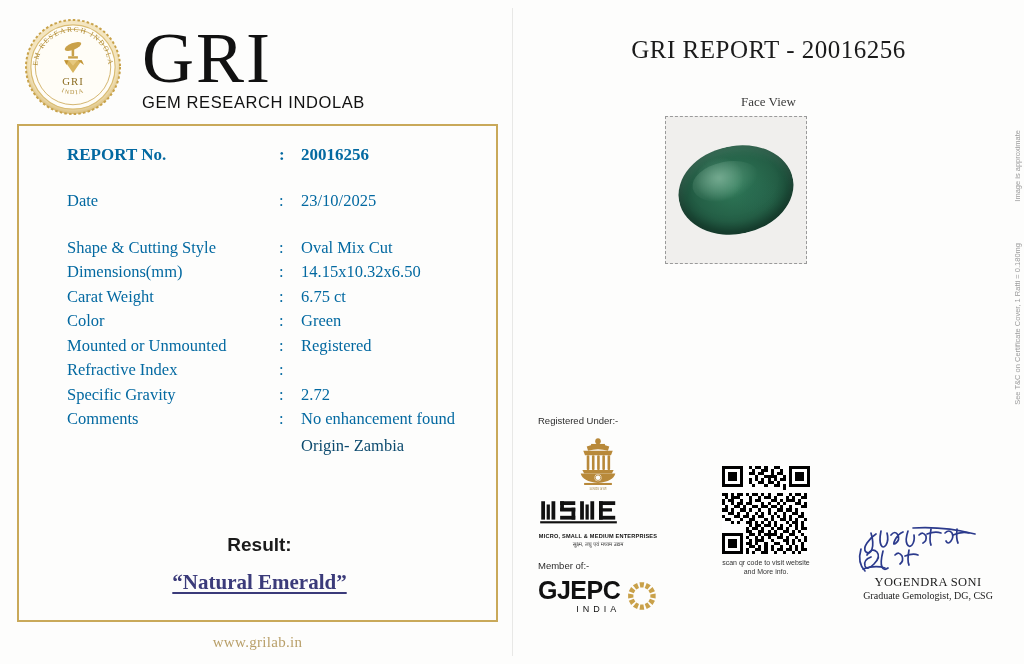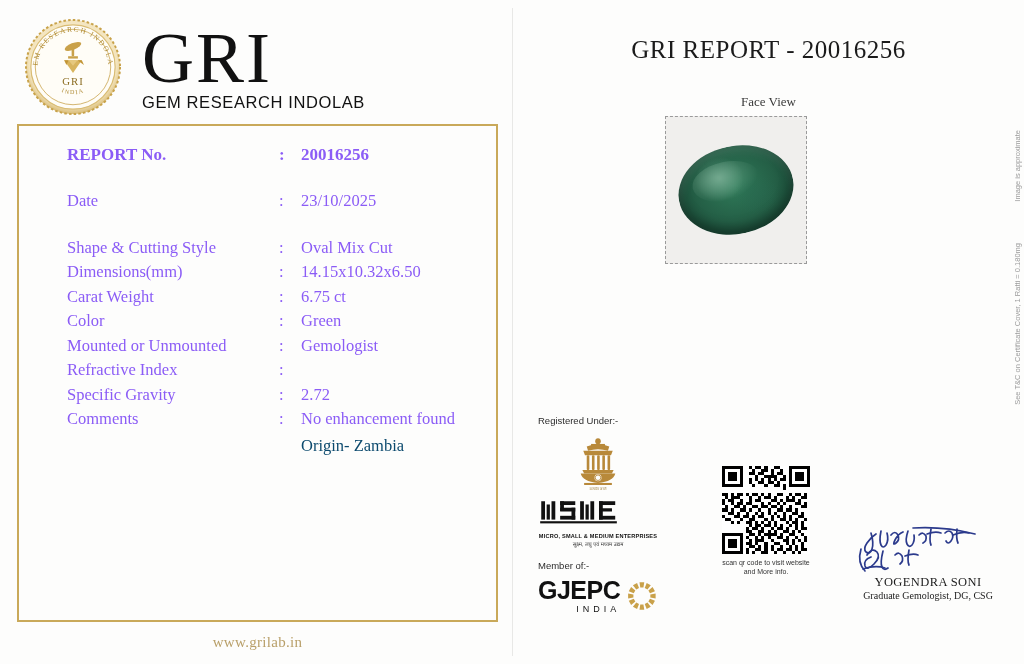--- a/index.html
+++ b/index.html
@@ -26,21 +26,21 @@
     font-family:"Liberation Sans",sans-serif;font-size:16.5px;letter-spacing:0.6px;
     color:#111111;margin-top:1px;white-space:nowrap;
   }
 
   
   .table-frame{
     position:absolute;left:17px;top:124px;width:481px;height:498px;
     border:2px solid #c9a95a;background:transparent;box-sizing:border-box;
   }
   .rows{position:absolute;left:48px;top:20px;width:420px;}
-  .row{display:flex;align-items:center;font-size:16.5px;color:#8b5cf6;line-height:1.0;}
+  .row{display:flex;align-items:center;font-size:16.5px;color:#0369a1;line-height:1.0;}
   .row .k{width:212px;flex:0 0 212px;}
   .row .c{width:22px;flex:0 0 22px;}
   .row .v{flex:1 1 auto;}
   .row.report{font-weight:bold;font-size:17px;margin-bottom:0;}
   .sp-lg{height:30px;}
   .row.tight{margin-bottom:8px;}
   .cont{display:flex;font-size:16.5px;color:#0c4a6e;margin-top:8px;}
   .cont .k{width:212px;flex:0 0 212px;}
   .cont .c{width:22px;flex:0 0 22px;}
 
@@ -214,21 +214,21 @@
           <span class="v">6.75 ct</span>
         </div>
         <div class="row tight">
           <span class="k">Color</span>
           <span class="c">:</span>
           <span class="v">Green</span>
         </div>
         <div class="row tight">
           <span class="k">Mounted or Unmounted</span>
           <span class="c">:</span>
-          <span class="v">Gemologist</span>
+          <span class="v">Registered</span>
         </div>
         <div class="row tight">
           <span class="k">Refractive Index</span>
           <span class="c">:</span>
         </div>
         <div class="row tight">
           <span class="k">Specific Gravity</span>
           <span class="c">:</span>
           <span class="v">2.72</span>
         </div>
@@ -238,20 +238,24 @@
           <span class="v">No enhancement found</span>
         </div>
 
         <div class="cont">
           <span class="k"></span>
           <span class="c"></span>
           <span>Origin- Zambia</span>
         </div>
       </div>
 
+      <div class="result-wrap">
+        <div class="result-label">Result:</div>
+        <div class="result-value">“Natural Emerald”</div>
+      </div>
     </div>
 
     <div class="footer-url">www.grilab.in</div>
   </div>
 
   <div class="right-panel">
     <div class="report-title">GRI REPORT - 20016256</div>
     <div class="face-view-label">Face View</div>
   </div>
 

